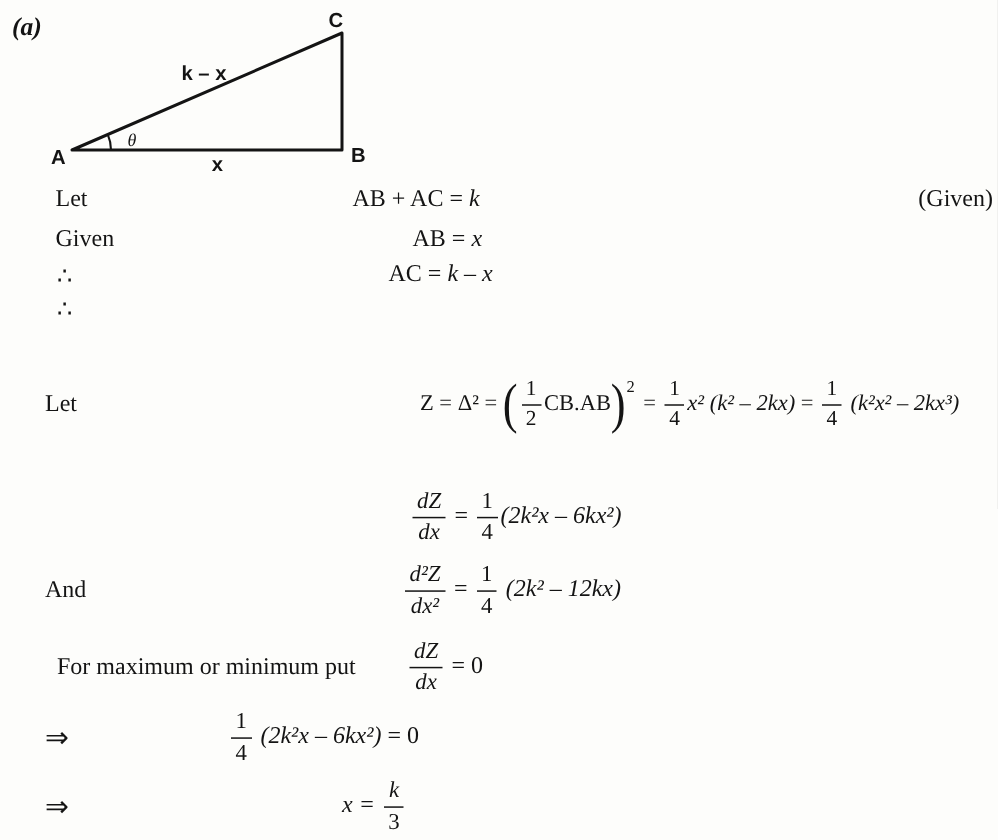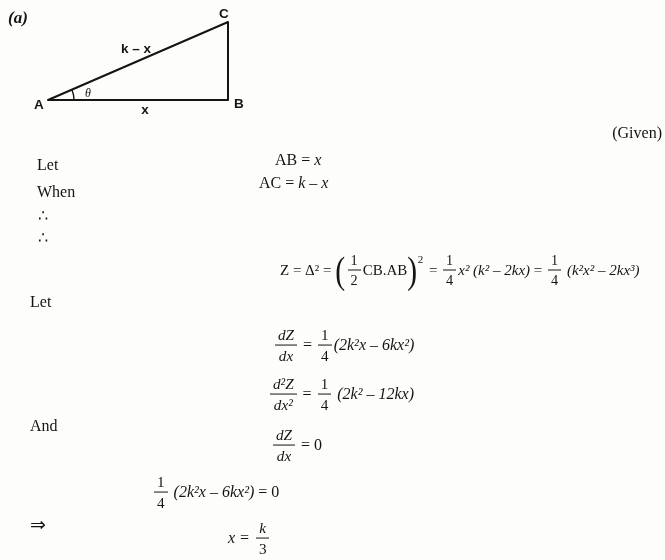--- a/index.html
+++ b/index.html
@@ -9,21 +9,21 @@
     font-family:"Liberation Serif", serif;
     overflow:hidden;
   }
   .part{position:absolute;left:8px;top:8px;font-size:17px;font-style:italic;font-weight:bold;}
   .fig{position:absolute;left:30px;top:6px;}
   .fig text{font-family:"Liberation Sans", sans-serif;font-weight:bold;font-size:13.5px;fill:#141414;}
   .fig text.theta{font-family:"Liberation Serif", serif;font-style:italic;font-weight:normal;font-size:12px;}
 
   .row{position:absolute;left:0;width:100%;height:22px;font-size:16px;}
   .row span,.row i{white-space:pre;}
-  .lbl{position:absolute;margin-top:32px;}
+  .lbl{position:absolute;}
   .eq{position:absolute;white-space:nowrap;}
   .note{position:absolute;right:3px;}
 
   .frow{height:42px;}
   .frow .lbl,.frow .eq{top:50%;transform:translateY(-50%);}
   .frow .eq{display:inline-flex;align-items:center;}
 
   .frac{display:inline-flex;flex-direction:column;align-items:center;line-height:1.05;margin:0 2px;font-size:0.95em;}
   .frac .fn{padding:0 3px 2px;border-bottom:1.4px solid #141414;}
   .frac .fd{padding:2px 3px 0;}
@@ -58,25 +58,26 @@
     <text x="4" y="103">A</text>
     <text x="204" y="102">B</text>
     <text x="189" y="12">C</text>
     <text x="106" y="47" text-anchor="middle">k – x</text>
     <text x="115" y="108" text-anchor="middle">x</text>
     <text class="theta" x="58" y="91" text-anchor="middle">θ</text>
   </svg>
 
   <div class="row r1">
     <span class="lbl">Let</span>
+    <span class="eq"><span>AB + AC = </span><i>k</i></span>
     <span class="note">(Given)</span>
   </div>
 
   <div class="row r2">
-    <span class="lbl">When</span>
+    <span class="lbl">Given</span>
     <span class="eq"><span>AB = </span><i>x</i></span>
   </div>
 
   <div class="row r3">
     <span class="lbl">∴</span>
     <span class="eq"><span>AC = </span><i>k – x</i></span>
   </div>
 
   <div class="row r4">
     <span class="lbl">∴</span>
@@ -115,20 +116,21 @@
     <span class="lbl">And</span>
     <span class="eq">
       <span class="frac"><i class="fn">d²Z</i><i class="fd">dx²</i></span>
       <span> = </span>
       <span class="frac"><span class="fn">1</span><span class="fd">4</span></span>
       <i> (2k² – 12kx)</i>
     </span>
   </div>
 
   <div class="row frow r10">
+    <span class="lbl">For maximum or minimum put</span>
     <span class="eq">
       <span class="frac"><i class="fn">dZ</i><i class="fd">dx</i></span>
       <span> = 0</span>
     </span>
   </div>
 
   <div class="row frow r11">
     <span class="lbl arrow">⇒</span>
     <span class="eq">
       <span class="frac"><span class="fn">1</span><span class="fd">4</span></span>

